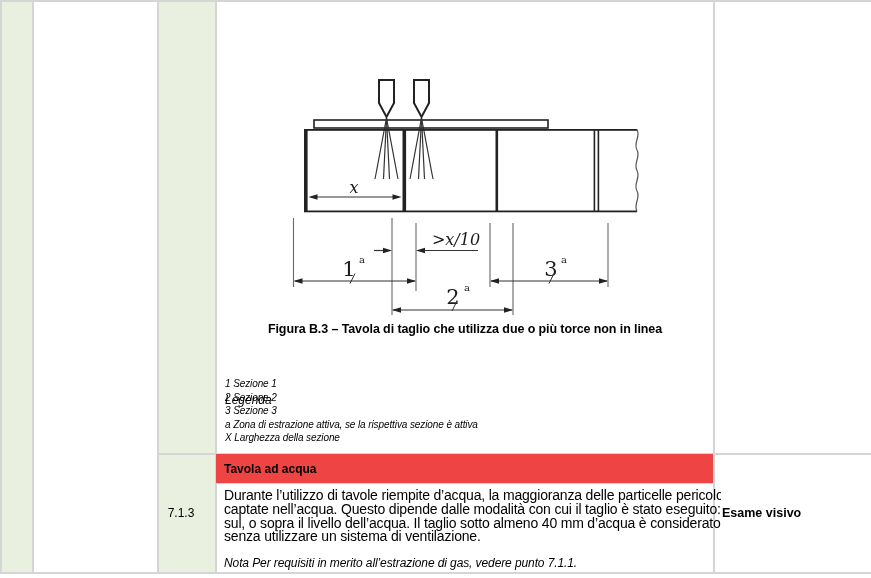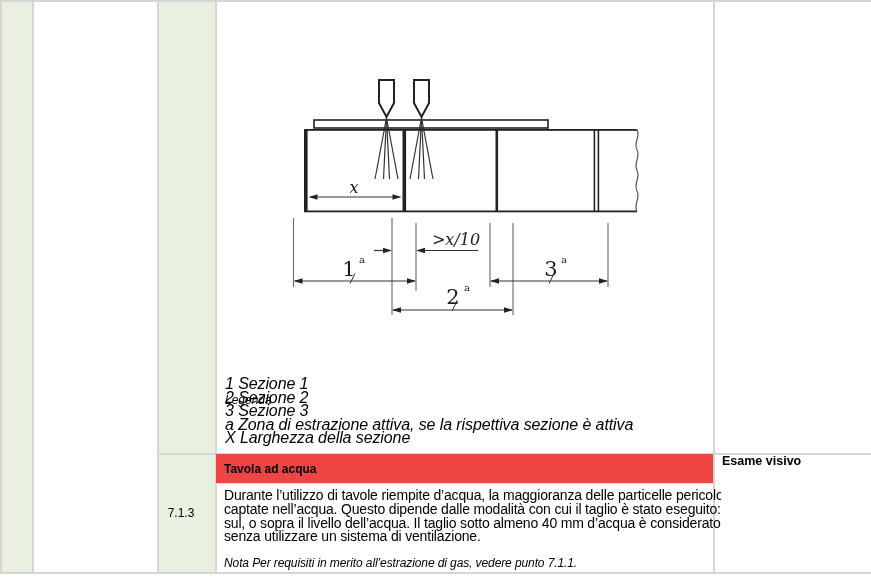--- a/index.html
+++ b/index.html
@@ -4,34 +4,34 @@
 <style>
   html,body{margin:0;padding:0;background:#fff;}
   #page{position:relative;width:871px;height:578px;background:#ffffff;
         font-family:"Liberation Sans",sans-serif;color:#000;overflow:hidden;}
   .vline{position:absolute;width:2px;background:#d5d5d5;}
   .hline{position:absolute;height:2px;background:#d5d5d5;}
   .greencell{position:absolute;background:#e9f0e0;}
   .caption{position:absolute;left:217px;top:322px;width:496px;text-align:center;
            font-weight:bold;font-size:12.5px;letter-spacing:-0.1px;}
   .legend-title{position:absolute;left:225px;top:349px;font-size:12px;font-style:italic;margin-top:44px;}
-  .legend-list{position:absolute;left:225px;top:377px;font-size:16px;font-style:italic;
+  .legend-list{position:absolute;left:225px;top:377px;font-size:10px;font-style:italic;
                line-height:13.6px;letter-spacing:-0.1px;}
   .legend-list div{white-space:pre;}
   .clause-num{position:absolute;left:159px;top:454px;width:44px;height:118px;
               display:flex;align-items:center;justify-content:center;font-size:12px;}
   .band{position:absolute;left:216px;top:454px;width:497px;height:29px;background:#ef4444;
         border-bottom:1px solid #dcdcdc;display:flex;align-items:center;}
   .band span{font-weight:bold;font-size:12px;padding-left:8px;}
   .bodytext{position:absolute;left:224px;top:489px;width:497px;font-size:14px;
             line-height:13.8px;white-space:pre;letter-spacing:-0.18px;overflow:hidden;}
   .nota{position:absolute;left:224px;top:556px;font-size:12px;font-style:italic;
         letter-spacing:-0.1px;white-space:pre;}
   .verif{position:absolute;left:715px;top:454px;width:156px;height:118px;
-         display:flex;align-items:flex-start;}
+         display:flex;align-items:center;}
   .verif span{font-weight:bold;font-size:12.5px;padding-left:7px;}
   svg text{font-family:"DejaVu Serif",serif;fill:#1a1a1a;}
   .dimnum{font-size:21px;}
   .dimsup{font-size:10px;}
   .mathlab{font-size:16px;font-style:italic;}
 </style>
 </head>
 <body>
 
 <div id="page">
@@ -124,20 +124,21 @@
     <g>
       <line x1="393" y1="310" x2="512" y2="310" stroke="#333" stroke-width="1.2"></line>
       <polygon points="392,310 401,307.2 401,312.8" fill="#222"></polygon>
       <polygon points="513,310 504,307.2 504,312.8" fill="#222"></polygon>
       <text x="453" y="304" text-anchor="middle" class="dimnum">2</text>
       <text x="464" y="291" class="dimsup">a</text>
       <line x1="452" y1="311" x2="457" y2="301" stroke="#333" stroke-width="1"></line>
     </g>
   </svg>
 
+  <div class="caption">Figura B.3 – Tavola di taglio che utilizza due o più torce non in linea</div>
   <div class="legend-title">Legenda</div>
   <div class="legend-list">
     <div>1 Sezione 1</div>
     <div>2 Sezione 2</div>
     <div>3 Sezione 3</div>
     <div>a Zona di estrazione attiva, se la rispettiva sezione è attiva</div>
     <div>X Larghezza della sezione</div>
   </div>
 
   <div class="clause-num">7.1.3</div>

